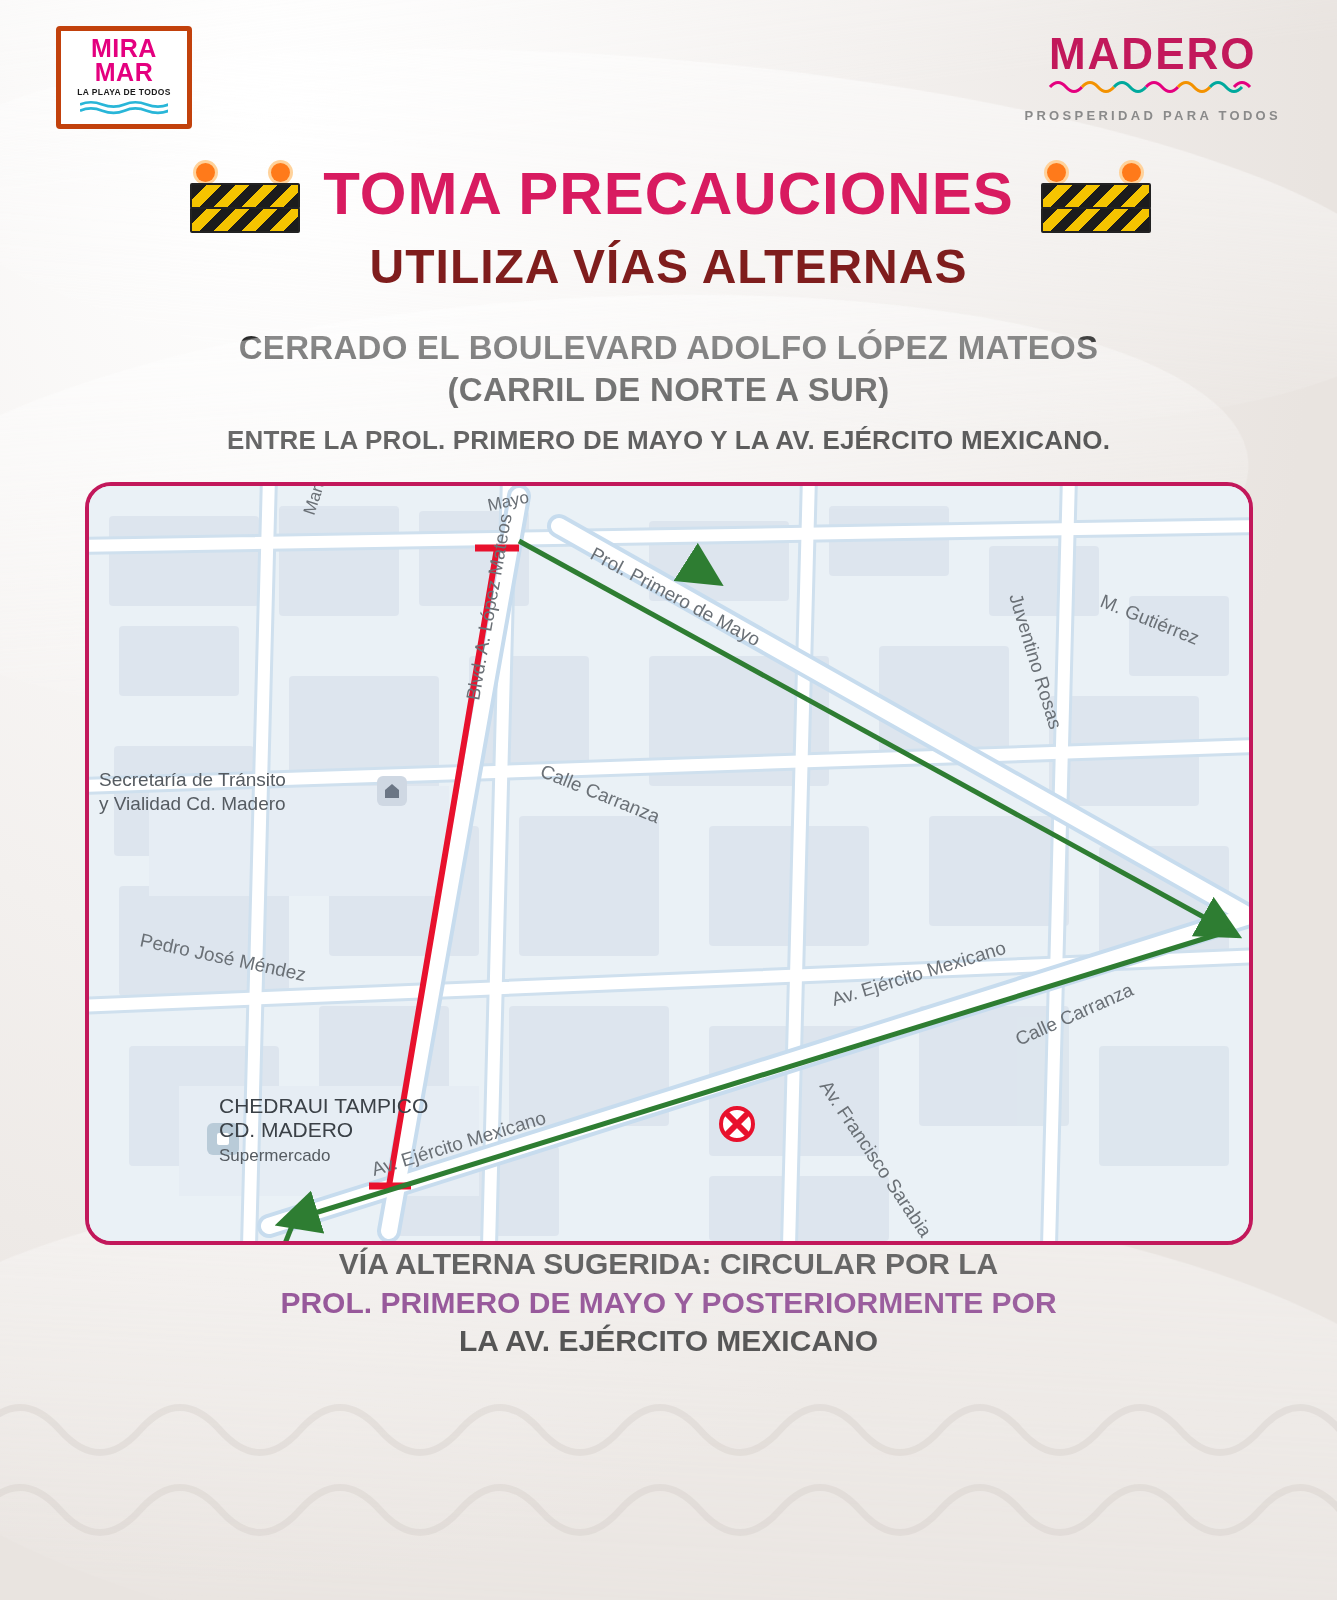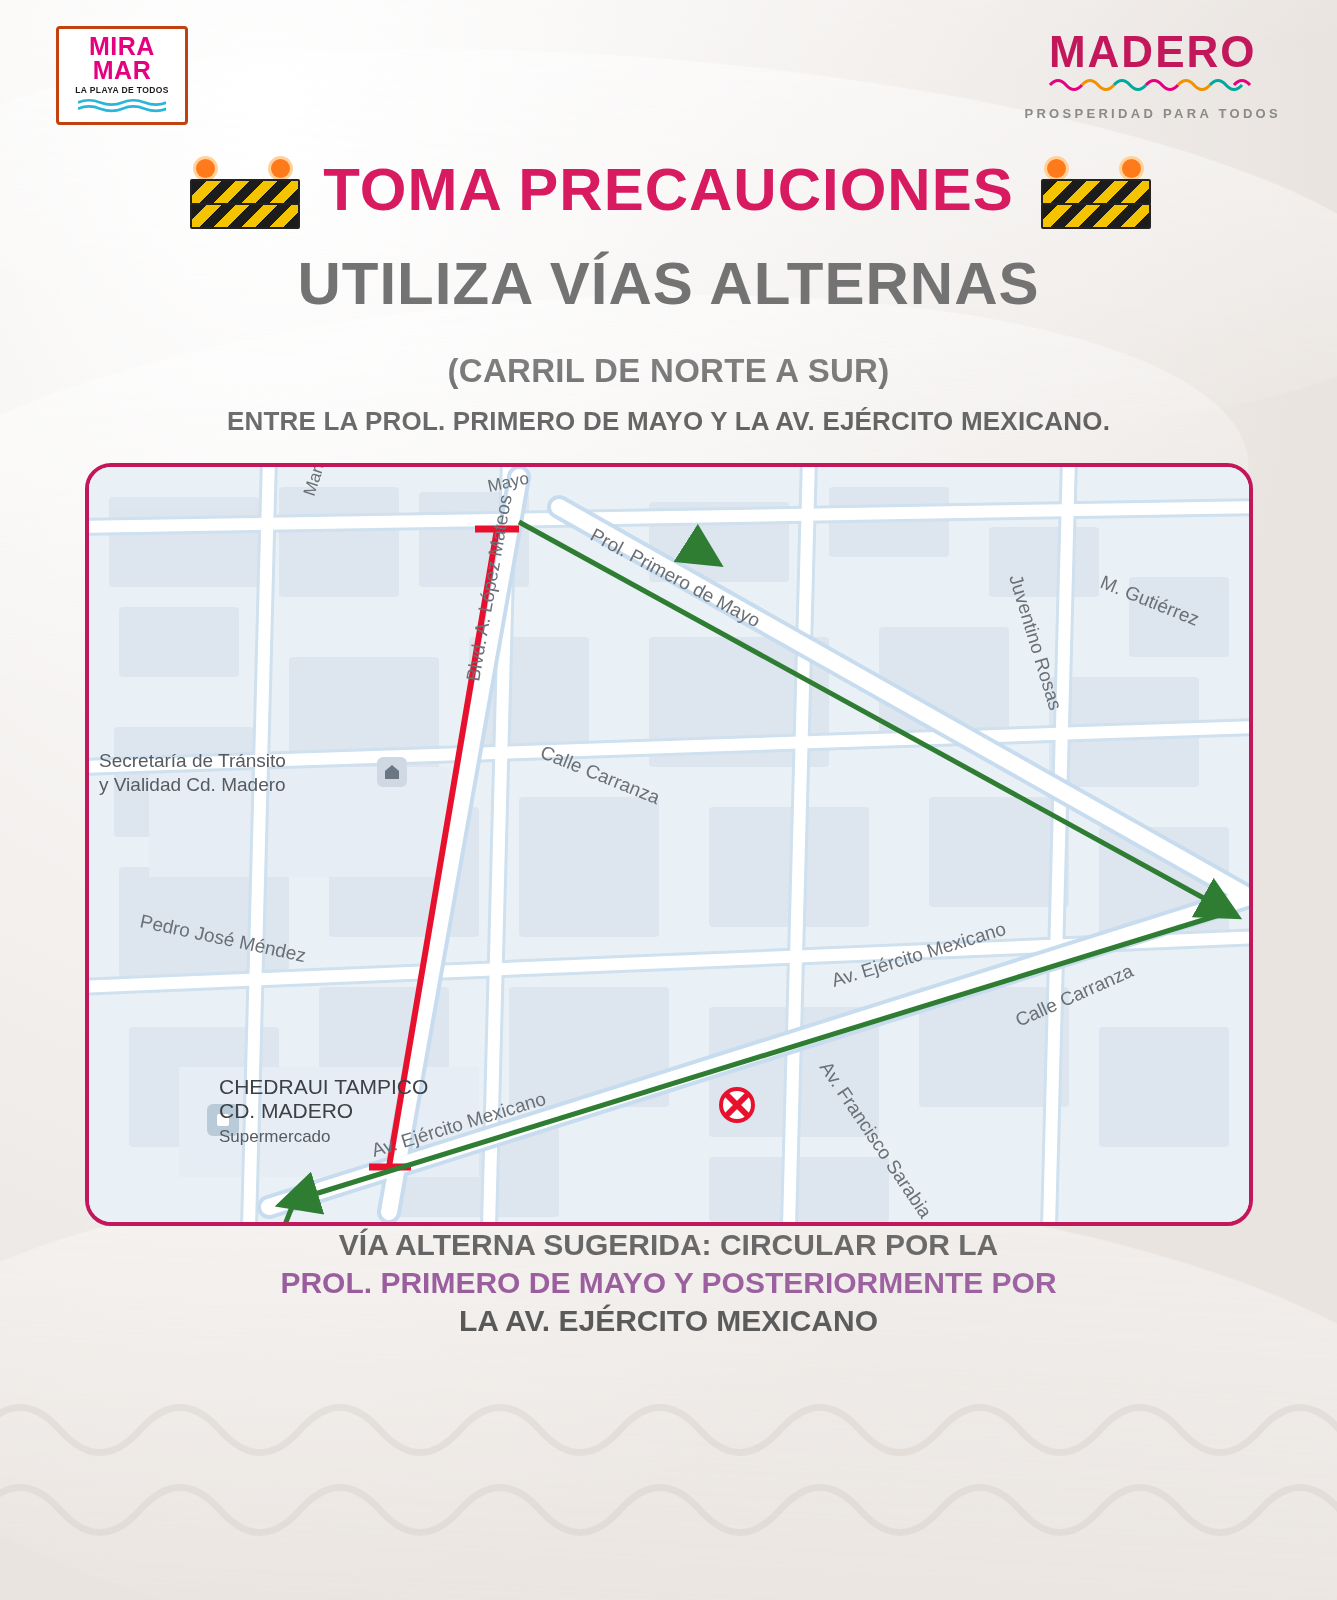--- a/index.html
+++ b/index.html
@@ -38,35 +38,35 @@
   }
   .crest-top{font-size:7px;letter-spacing:.5px;color:#fff;font-weight:700;}
   .crest-art{width:36px;height:30px;background:#c9bfc4;border-radius:3px;position:relative;overflow:hidden;}
   .crest-art:before{content:"";position:absolute;left:6px;bottom:0;width:8px;height:18px;background:#8e8289;}
   .crest-art:after{content:"";position:absolute;right:5px;bottom:0;width:14px;height:12px;background:#7d7279;}
   .crest-bot{font-size:6px;color:#fff;font-weight:700;letter-spacing:.4px;}
   .brand-text .t1{font-size:36px;font-weight:700;letter-spacing:1px;color:#2b2b2b;line-height:1;}
   .brand-text .t2{font-size:19px;font-weight:700;letter-spacing:1.5px;color:#6f6f6f;margin-top:6px;}
   .brand-text .t3{font-size:19px;font-weight:700;letter-spacing:3px;color:#8e8e8e;margin-top:4px;}
 
-  .miramar{width:110px;border:3px solid #c2410c;border-radius:4px;padding:6px 8px 4px 8px;text-align:center;background:#fff;}
+  .miramar{width:110px;border:5px solid #c2410c;border-radius:4px;padding:6px 8px 4px 8px;text-align:center;background:#fff;}
   .miramar .m1{color:#e4007f;font-size:25px;font-weight:800;line-height:.95;letter-spacing:.5px;}
   .miramar .m2{color:#e4007f;font-size:25px;font-weight:800;line-height:.95;letter-spacing:.5px;}
   .miramar .m3{color:#1b1b1b;font-size:8.5px;font-weight:700;letter-spacing:.4px;margin-top:2px;}
   .miramar .waves{margin-top:3px;height:16px;}
 
   .brand-right{text-align:center;}
   .brand-right .r1{font-size:44px;font-weight:800;color:#c2185b;letter-spacing:2px;line-height:1;}
   .brand-right .r2{font-size:13px;font-weight:700;color:#8a8a8a;letter-spacing:3.3px;margin-top:6px;}
 
   
   .title-wrap{position:relative;text-align:center;margin-top:34px;}
   .title-row{display:flex;align-items:flex-start;justify-content:center;gap:27px;}
   .title{font-size:60px;font-weight:800;color:#d81b60;letter-spacing:1px;line-height:1.02;}
-  .title2{font-size:60px;font-weight:800;color:#737373;letter-spacing:1px;line-height:1.02;margin-top:16px;}
+  .title2{font-size:48px;font-weight:800;color:#7f1d1d;letter-spacing:1px;line-height:1.02;margin-top:2px;}
 
   .barricade{width:106px;height:78px;position:relative;flex:0 0 auto;}
   .bar-light{position:absolute;width:19px;height:19px;border-radius:50%;background:#ff7a1a;box-shadow:0 0 0 3px #ffd29b;}
   .bar-light.l{left:6px;top:0;}
   .bar-light.r{right:6px;top:0;}
   .bar-plank{position:absolute;left:0;top:20px;width:106px;height:22px;border:2px solid #222;border-radius:2px;
     background:repeating-linear-gradient(-45deg,#1c1c1c 0 10px,#f5c400 10px 20px);}
   .bar-plank.two{top:44px;}
   .bar-leg{position:absolute;width:7px;height:34px;background:#b9b9b9;border-radius:2px;top:36px;}
   .bar-leg.a{left:16px;transform:rotate(-8deg);}
@@ -147,20 +147,21 @@
       <div class="bar-light l"></div>
         <div class="bar-light r"></div>
       <div class="bar-plank"></div>
         <div class="bar-plank two"></div>
     </div>
   </div>
   <div class="title2">UTILIZA VÍAS ALTERNAS</div>
 </div>
 
 <div class="sub">
+  <div class="l1">CERRADO EL BOULEVARD ADOLFO LÓPEZ MATEOS</div>
   <div class="l2">(CARRIL DE NORTE A SUR)</div>
   <div class="l3">ENTRE LA PROL. PRIMERO DE MAYO Y LA AV. EJÉRCITO MEXICANO.</div>
 </div>
 
 <div class="map-frame">
   <svg class="map-svg" viewBox="0 0 1160 755">
     <defs>
       <marker id="arrGreen" markerWidth="9" markerHeight="9" refX="6" refY="4.5" orient="auto">
         <path d="M0,0 L9,4.5 L0,9 z" fill="#2e7d32"></path>
       </marker>

